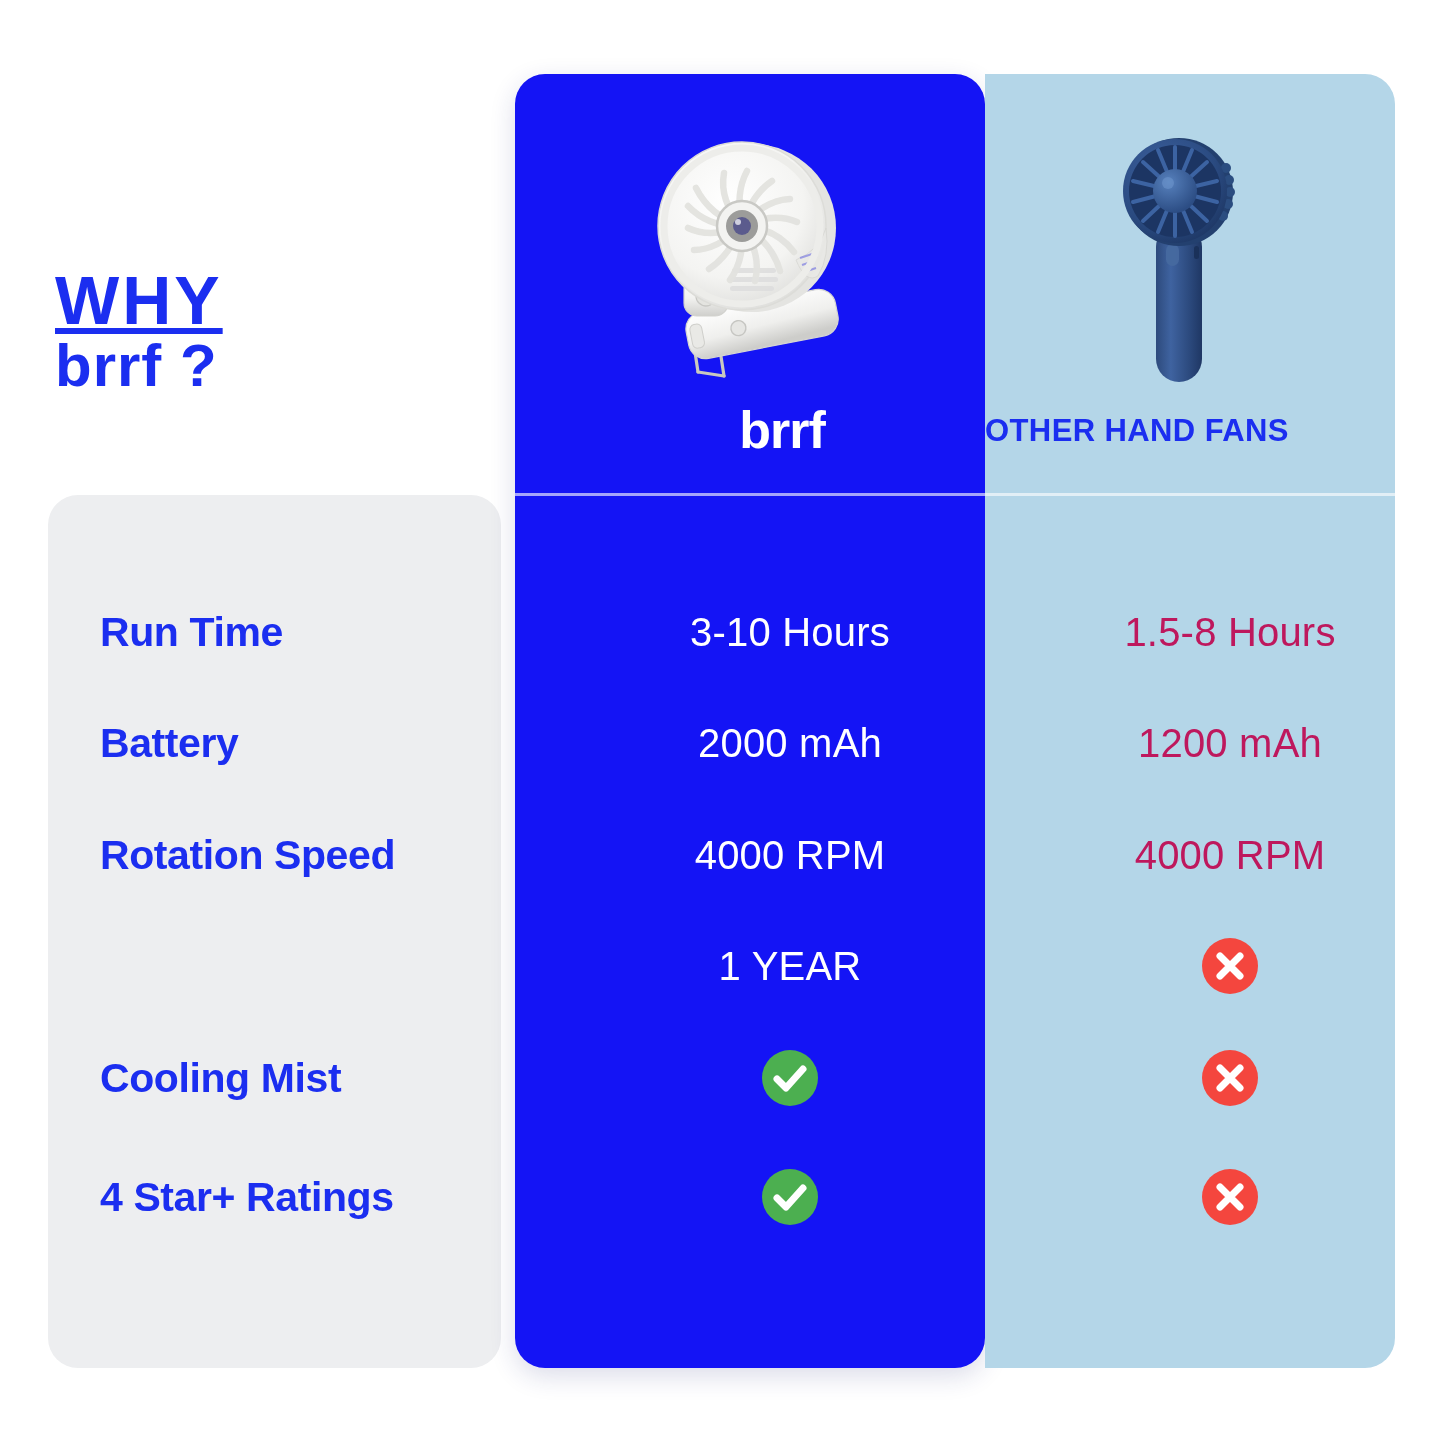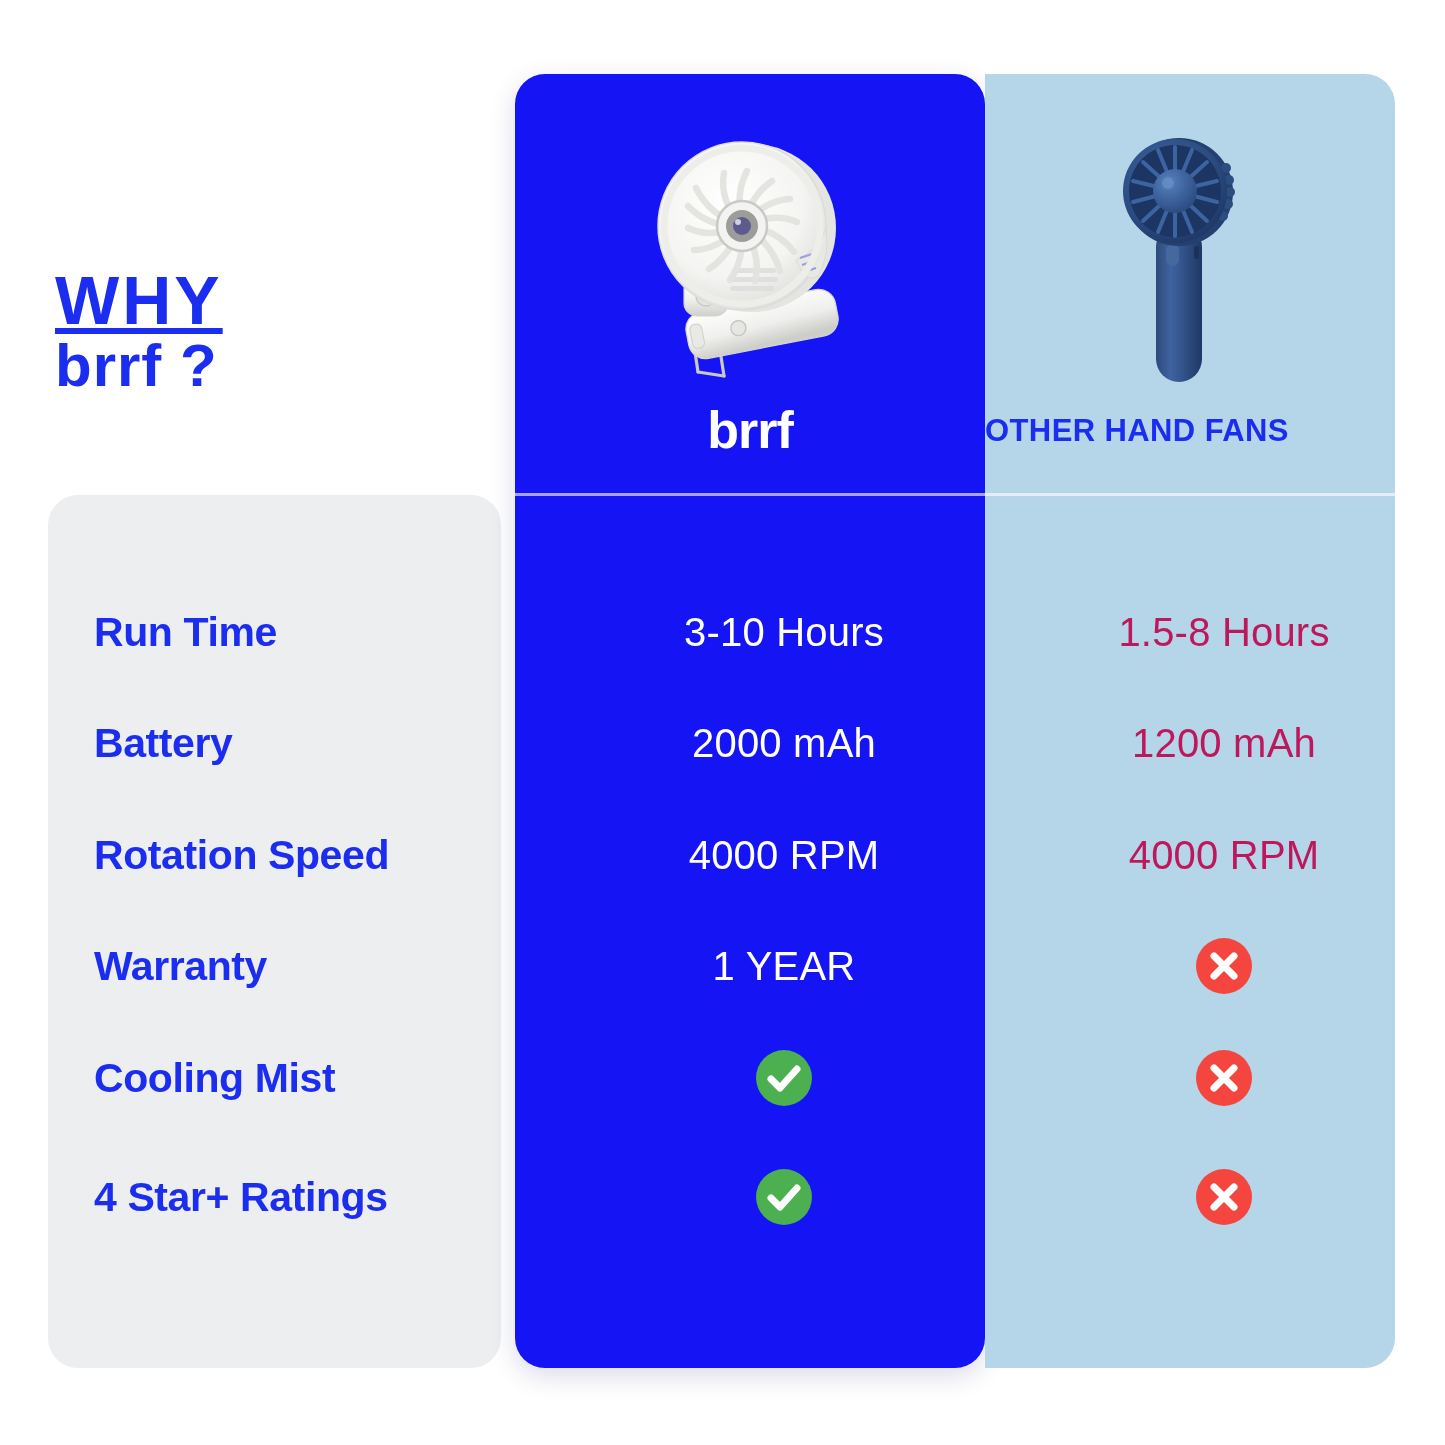--- a/index.html
+++ b/index.html
@@ -96,20 +96,21 @@
     position: absolute;
     left: 515px;
     top: 404px;
     width: 470px;
     text-align: center;
     color: #ffffff;
     font-size: 52px;
     font-weight: 800;
     letter-spacing: -1px;
     line-height: 1;
+    padding-left: 32px;
   }
 
   #other-header {
     position: absolute;
     left: 985px;
     top: 414px;
     width: 410px;
     color: #1b2ef0;
     font-size: 31px;
     font-weight: 800;
@@ -129,21 +130,21 @@
     position: absolute;
     left: 1100px;
     top: 132px;
     width: 170px;
     height: 260px;
   }
 
   
   .row {
     position: absolute;
-    left: 6px;
+    left: 12px;
     width: 1268px;
     height: 112px;
   }
   .row-label {
     position: absolute;
     left: 88px;
     width: 410px;
     top: 50%;
     transform: translateY(-50%);
     color: #1b2ef0;
@@ -351,21 +352,20 @@
     <div class="cell cell-other">1200 mAh</div>
   </div>
 
   <div class="row" style="top:799px">
     <div class="row-label">Rotation Speed</div>
     <div class="cell cell-brrf">4000 RPM</div>
     <div class="cell cell-other">4000 RPM</div>
   </div>
 
   <div class="row" style="top:910px">
-    <div class="row-label">Warranty</div>
     <div class="cell cell-brrf">1 YEAR</div>
     <div class="cell cell-other">
 
       <svg class="status-icon" width="56" height="56" viewBox="0 0 56 56" xmlns="http://www.w3.org/2000/svg">
         <circle cx="28" cy="28" r="28" fill="#f4463e"></circle>
         <path d="M18 18 L38 38 M38 18 L18 38" stroke="#ffffff" stroke-width="7" stroke-linecap="round"></path>
       </svg>
     </div>
   </div>
 

